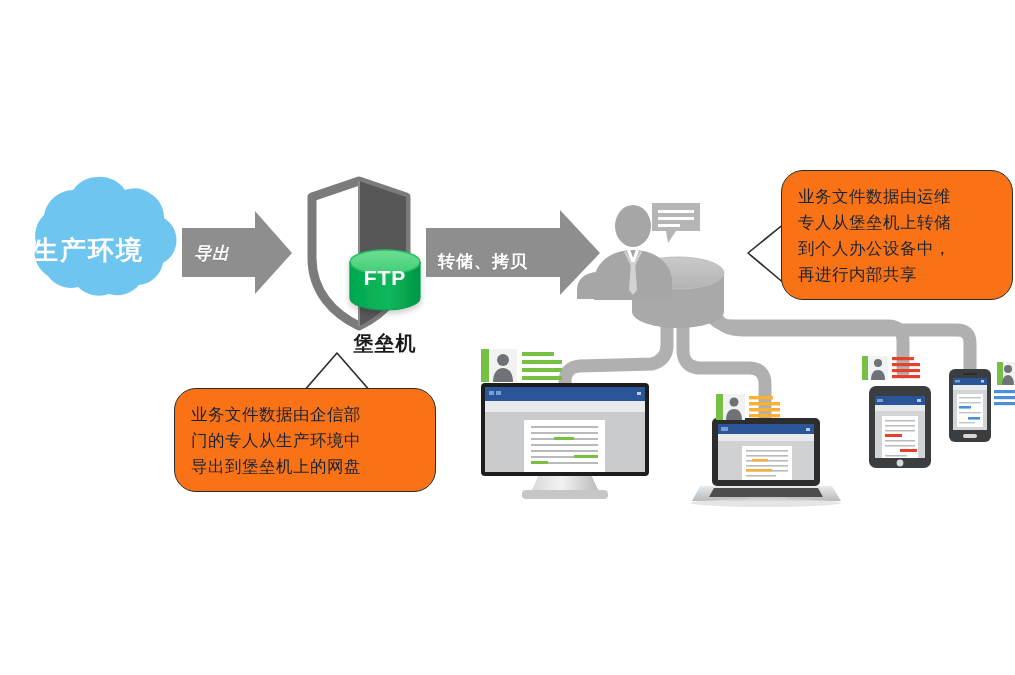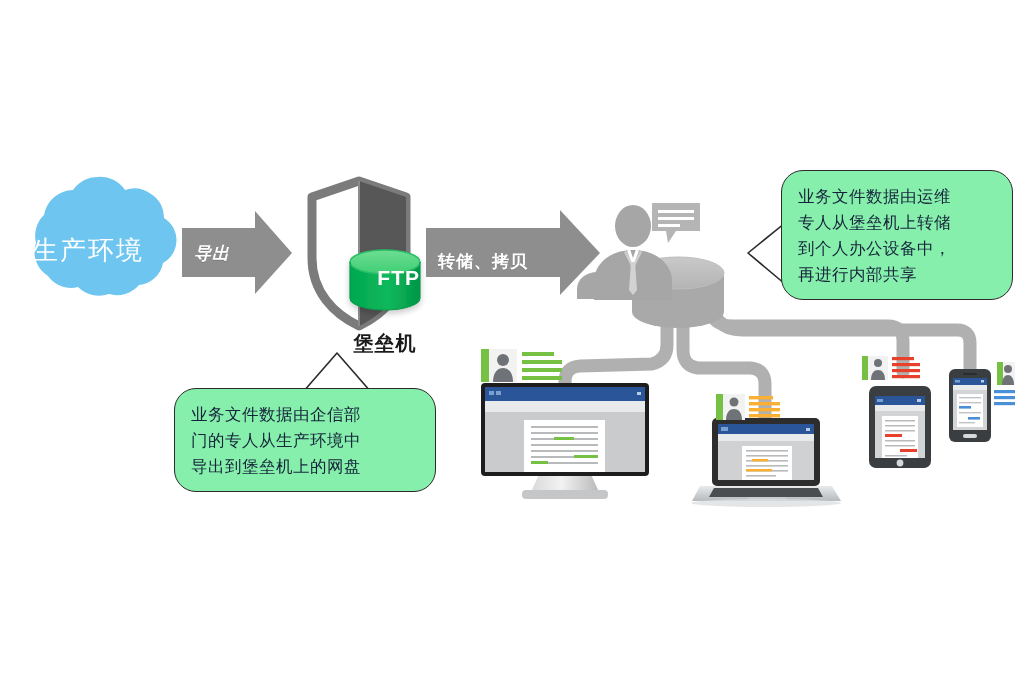--- a/index.html
+++ b/index.html
@@ -5,48 +5,48 @@
 <style>
   html,body{margin:0;padding:0;background:#ffffff;}
   body{width:1015px;height:675px;overflow:hidden;
        font-family:"Liberation Sans","DejaVu Sans",sans-serif;}
   #stage{position:relative;width:1015px;height:675px;background:#fff;}
   .abs{position:absolute;}
 
   
   .cloud-label{
     position:absolute;left:8px;top:233px;width:160px;text-align:center;
-    color:#ffffff;font-size:26px;font-weight:normal;letter-spacing:2px;
+    color:#ffffff;font-size:26px;font-weight:bold;letter-spacing:2px;
     z-index:5;white-space:nowrap;
   }
 
   
   .arrow-label{
     position:absolute;color:#ffffff;font-size:17px;font-weight:bold;
     letter-spacing:1px;z-index:6;white-space:nowrap;
     text-shadow:0 1px 0 rgba(0,0,0,.12);
   }
   #arrow1-label{left:194px;top:242px;font-style:italic;}
   #arrow2-label{left:438px;top:250px;}
 
   
   .ftp-text{
-    position:absolute;left:350px;top:266px;width:70px;text-align:right;
+    position:absolute;left:350px;top:266px;width:70px;text-align:center;
     color:#ffffff;font-size:21px;font-weight:bold;letter-spacing:1px;z-index:9;
   }
   .bastion-label{
     position:absolute;left:300px;top:330px;width:170px;text-align:center;
     color:#1a1a1a;font-size:20px;font-weight:bold;letter-spacing:1px;z-index:9;
   }
 
   
   .callout{position:absolute;z-index:20;}
   .callout .bubble{
     position:relative;box-sizing:border-box;
-    background:#86efac;border:1.6px solid #2b2b2b;border-radius:22px;
+    background:#f97316;border:1.6px solid #2b2b2b;border-radius:22px;
   }
   .callout .txt{
     font-size:16.5px;line-height:26px;color:#15243a;font-weight:500;
     padding:12px 16px;white-space:pre-line;letter-spacing:.5px;
   }
   #callout-left{left:174px;top:388px;width:250px;}
   #callout-left .bubble{width:262px;}
   #callout-right{left:781px;top:170px;width:232px;}
   #callout-right .bubble{width:232px;}
 </style>

